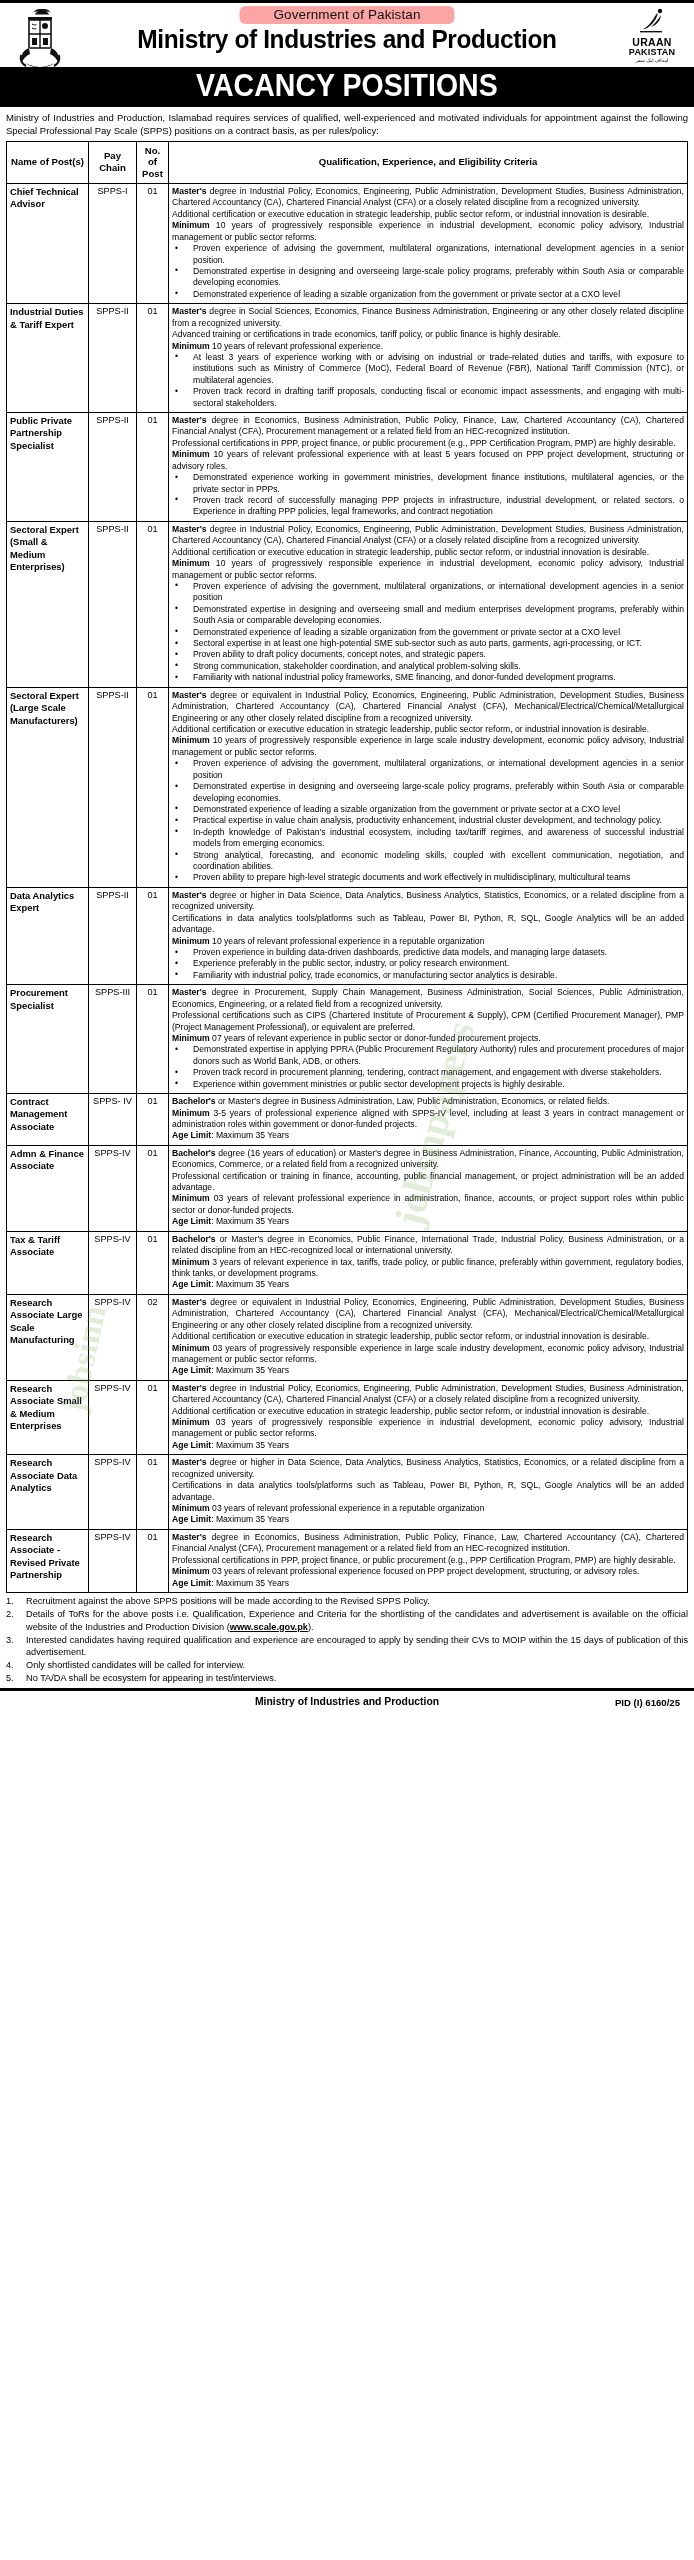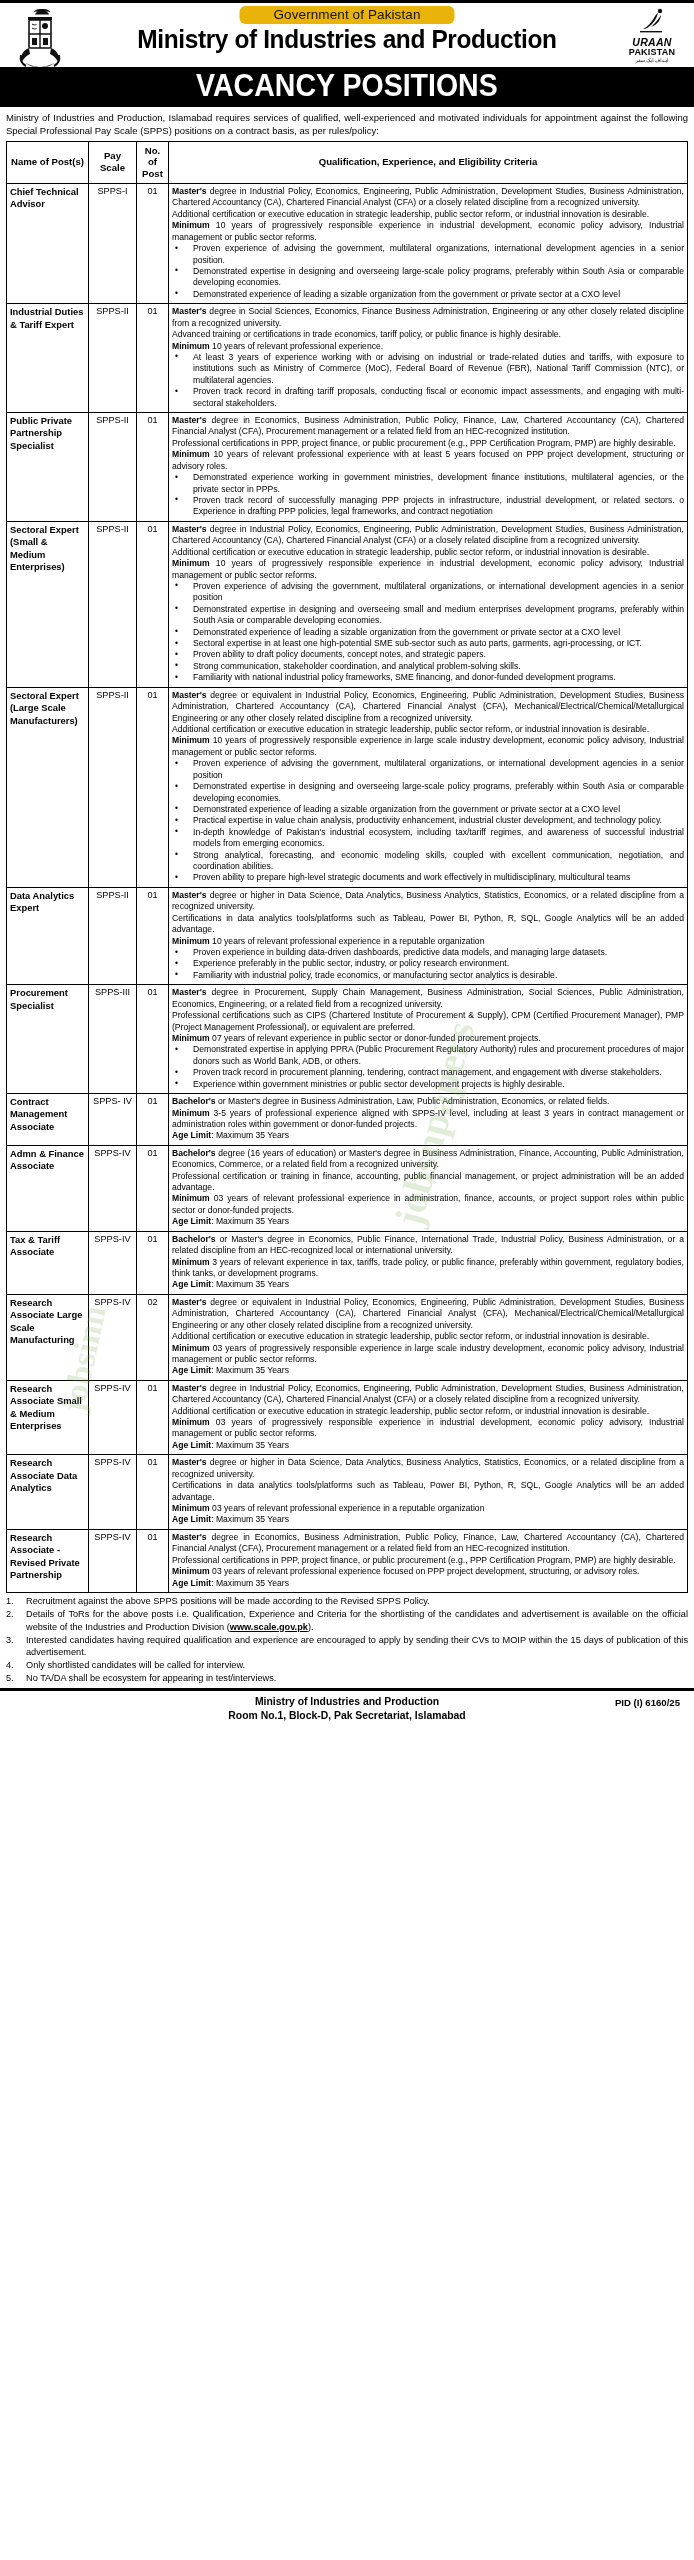--- a/index.html
+++ b/index.html
@@ -30,21 +30,21 @@
   .crest {
     position: absolute;
     left: 12px; top: 4px;
     width: 56px; height: 60px;
   }
   .gop-band {
     position: absolute;
     left: 50%;
     transform: translateX(-50%);
     top: 3px;
-    background: #eab308;
+    background: #fca5a5;
     border-radius: 6px;
     padding: 1px 34px 2px 34px;
     font-size: 13.5px;
     font-weight: 400;
     letter-spacing: .1px;
     white-space: nowrap;
     color: #111;
   }
   .ministry-title {
     position: absolute;
@@ -61,21 +61,21 @@
     position: absolute;
     right: 10px; top: 4px;
     width: 64px;
     text-align: center;
     line-height: 1;
   }
   .uraan-mark {
     width: 30px; height: 26px;
     margin: 0 auto 1px auto;
   }
-  .uraan-t1 { font-size: 10.5px; font-weight: bold; letter-spacing: .3px; font-style: italic; }
+  .uraan-t1 { font-size: 10.5px; font-weight: bold; letter-spacing: .3px; }
   .uraan-t2 { font-size: 9px; font-weight: bold; letter-spacing: .2px; }
   .uraan-t3 { font-size: 5px; letter-spacing: .2px; margin-top: 1px; }
 
   
   .vacancy-band {
     background: #000;
     color: #fff;
     text-align: center;
     padding: 2px 0 4px 0;
   }
@@ -252,21 +252,21 @@
   <table class="vac">
     <colgroup>
       <col class="c-post">
         <col class="c-scale">
         <col class="c-no">
         <col class="c-qual">
     </colgroup>
     <thead>
       <tr>
         <th>Name of Post(s)</th>
-        <th>Pay Scale</th>
+        <th>Pay Chain</th>
         <th>No. of Post</th>
         <th>Qualification, Experience, and Eligibility Criteria</th>
       </tr>
     </thead>
     <tbody id="tbody">
         <tr>
           <td class="post">Chief Technical Advisor</td>
           <td class="scale">SPPS-I</td>
           <td class="no">01</td>
           <td class="qual">
@@ -473,18 +473,17 @@
       </div>
       <div class="note-row">
         <div class="note-num">5.</div>
         <div class="note-txt">No TA/DA shall be ecosystem for appearing in test/interviews.</div>
       </div>
     </div>
 
   <div class="footer">
     <div class="pid">PID (I) 6160/25</div>
     <div class="fline">Ministry of Industries and Production</div>
-    <div class="fline">Room No.1, Block-D, Pak Secretariat, Islamabad</div>
   </div>
 
   <div class="wm wm1">jobsinn</div>
   <div class="wm wm2">jobsnpapers</div>
 </div>
 
 </body></html>

